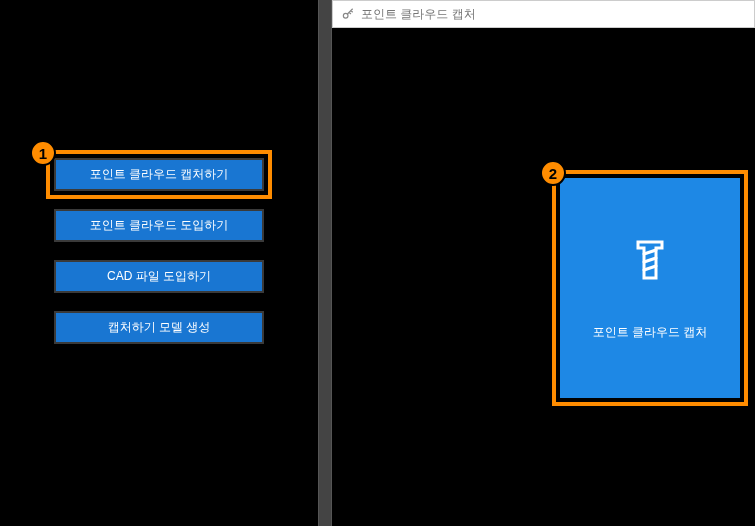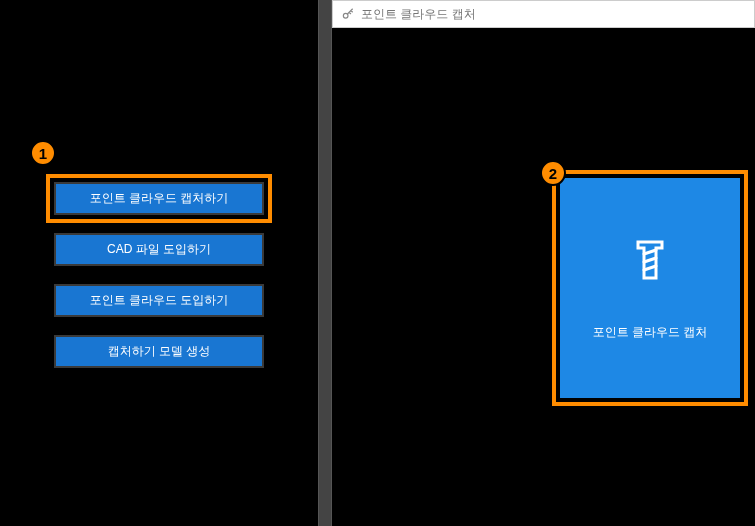--- a/index.html
+++ b/index.html
@@ -78,21 +78,20 @@
       font-size: 12px;
       cursor: pointer;
       display: flex;
       align-items: center;
       justify-content: center;
       font-family: inherit;
     }
     .menu-btn.highlighted {
       outline: 4px solid #ff8c00;
       outline-offset: 4px;
-      margin-top: 24px;
     }
     .callout-badge {
       position: absolute;
       width: 26px;
       height: 26px;
       border-radius: 50%;
       background: #ff8c00;
       border: 2px solid #000;
       color: #000;
       font-weight: bold;
@@ -132,24 +131,24 @@
     }
   </style>
 </head>
 <body>
 
 <div class="left-panel">
   <button class="menu-btn highlighted">
     <span>포인트 클라우드 캡처하기</span>
   </button>
   <button class="menu-btn">
-    <span>CAD 파일 도입하기</span>
+    <span>포인트 클라우드 도입하기</span>
   </button>
   <button class="menu-btn">
-    <span>포인트 클라우드 도입하기</span>
+    <span>CAD 파일 도입하기</span>
   </button>
   <button class="menu-btn">
     <span>캡처하기 모델 생성</span>
   </button>
 </div>
 
 <div class="separator"></div>
 
 <div class="right-panel">
   <div class="search-bar">

